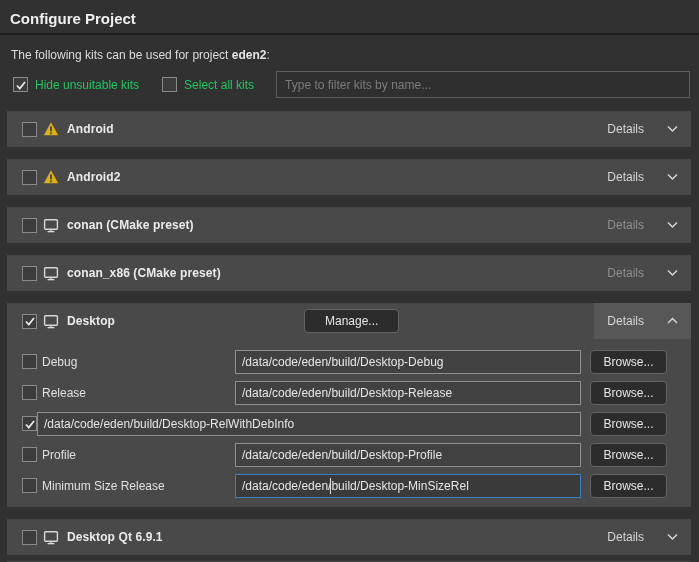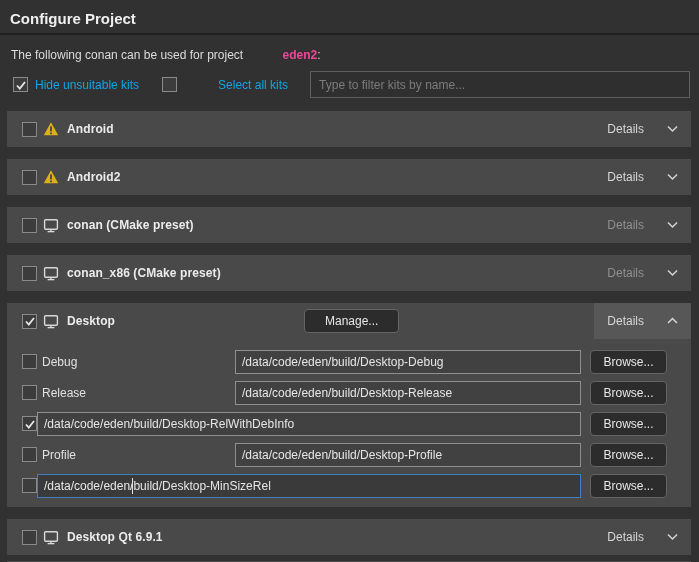--- a/index.html
+++ b/index.html
@@ -17,41 +17,41 @@
     color: #efefef;
     line-height: 18px;
   }
   .title-sep { height: 2px; background: #1f1f1f; }
   .subtitle {
     margin: 13px 10px 0 11px;
     font-size: 12px;
     line-height: 14px;
     color: #dcdcdc;
   }
-  .subtitle b { color: #ec4899; margin-left: 36px; }
+  .subtitle b { color: #e5e5e5; }
   .controls-row {
     margin: 9px 9px 0 13px;
     display: flex;
     align-items: center;
     font-size: 12px;
   }
   .checkbox {
     width: 15px; height: 15px;
     border: 1px solid #8a8a8a;
     background: #3c3c3c;
     display: inline-flex;
     align-items: center;
     justify-content: center;
     flex: 0 0 15px;
   }
   .checkbox svg { display: none; }
   .checkbox.checked svg { display: block; }
-  .cb-label { margin-left: 7px; color: #0ea5e9; }
+  .cb-label { margin-left: 7px; color: #22c55e; }
   .cb-group { display: flex; align-items: center; }
-  .cb-group + .cb-group { margin-left: 23px; gap: 34px; }
+  .cb-group + .cb-group { margin-left: 23px; }
   .filter-input {
     flex: 1;
     margin-left: 22px;
     height: 27px;
     background: #2f2f2f;
     border: 1px solid #5e5e5e;
     color: #e4e4e4;
     font-size: 12px;
     padding: 0 8px;
     font-family: inherit;
@@ -176,21 +176,21 @@
     </g>
     <g id="icon-chev-up">
       <polyline points="1,6 5.5,1.5 10,6" fill="none" stroke="#d6d6d6" stroke-width="1.5"></polyline>
     </g>
   </defs>
 </svg>
 
 <div class="page-title">Configure Project</div>
 <div class="title-sep"></div>
 
-<div class="subtitle"><span>The following conan can be used for project </span><b>eden2</b><span>:</span></div>
+<div class="subtitle"><span>The following kits can be used for project </span><b>eden2</b><span>:</span></div>
 
 <div class="controls-row">
   <div class="cb-group">
     <span class="checkbox checked">
         <svg width="12" height="12">
           <use href="#icon-check"></use>
         </svg>
       </span>
     <span class="cb-label">Hide unsuitable kits</span>
   </div>
@@ -316,20 +316,21 @@
 
       <div class="config-row">
         <span class="checkbox"></span>
         <span class="config-label">Profile</span>
         <span class="path-wrap"><input class="path-input" type="text" value="/data/code/eden/build/Desktop-Profile" style=""></span>
         <button class="push-btn browse-btn">Browse...</button>
       </div>
 
       <div class="config-row">
         <span class="checkbox"></span>
+        <span class="config-label">Minimum Size Release</span>
         <span class="path-wrap focused"><input class="path-input" type="text" value="/data/code/eden/build/Desktop-MinSizeRel" style=""><span class="caret"></span></span>
         <button class="push-btn browse-btn">Browse...</button>
       </div>
 
     </div>
   </div>
 
   <div class="kit-row last">
     <span class="checkbox"></span>
     <span class="kit-icon">

